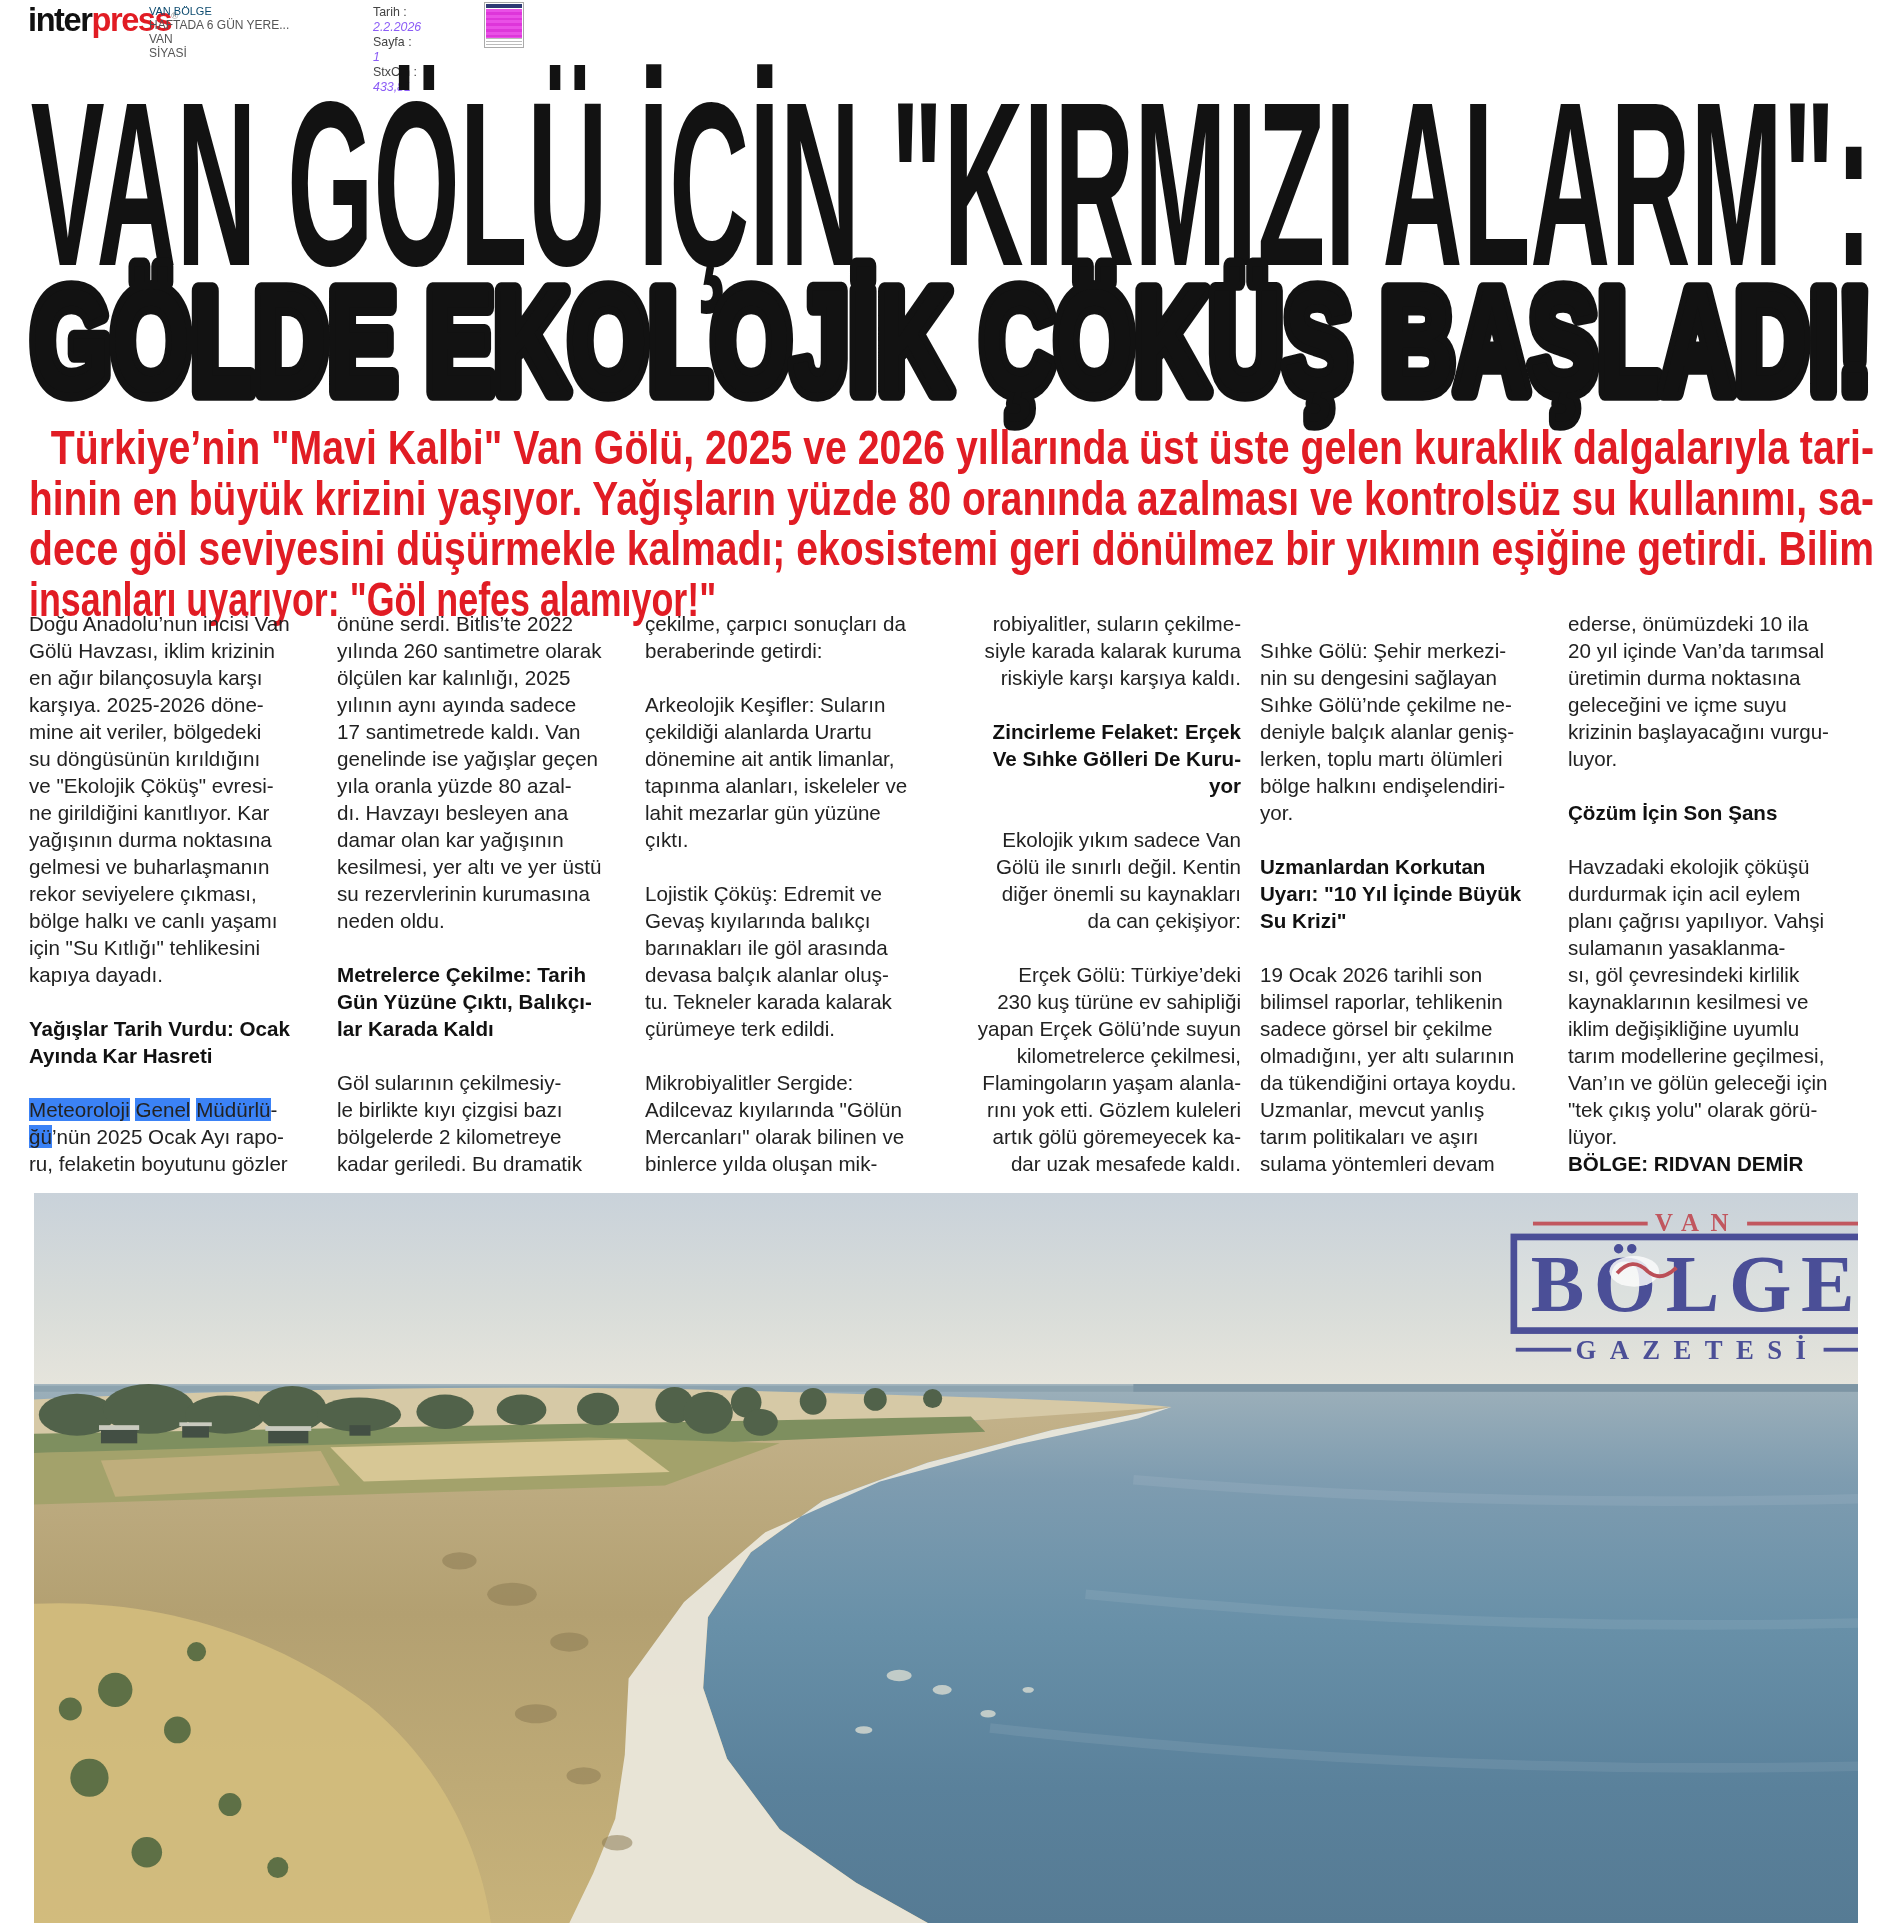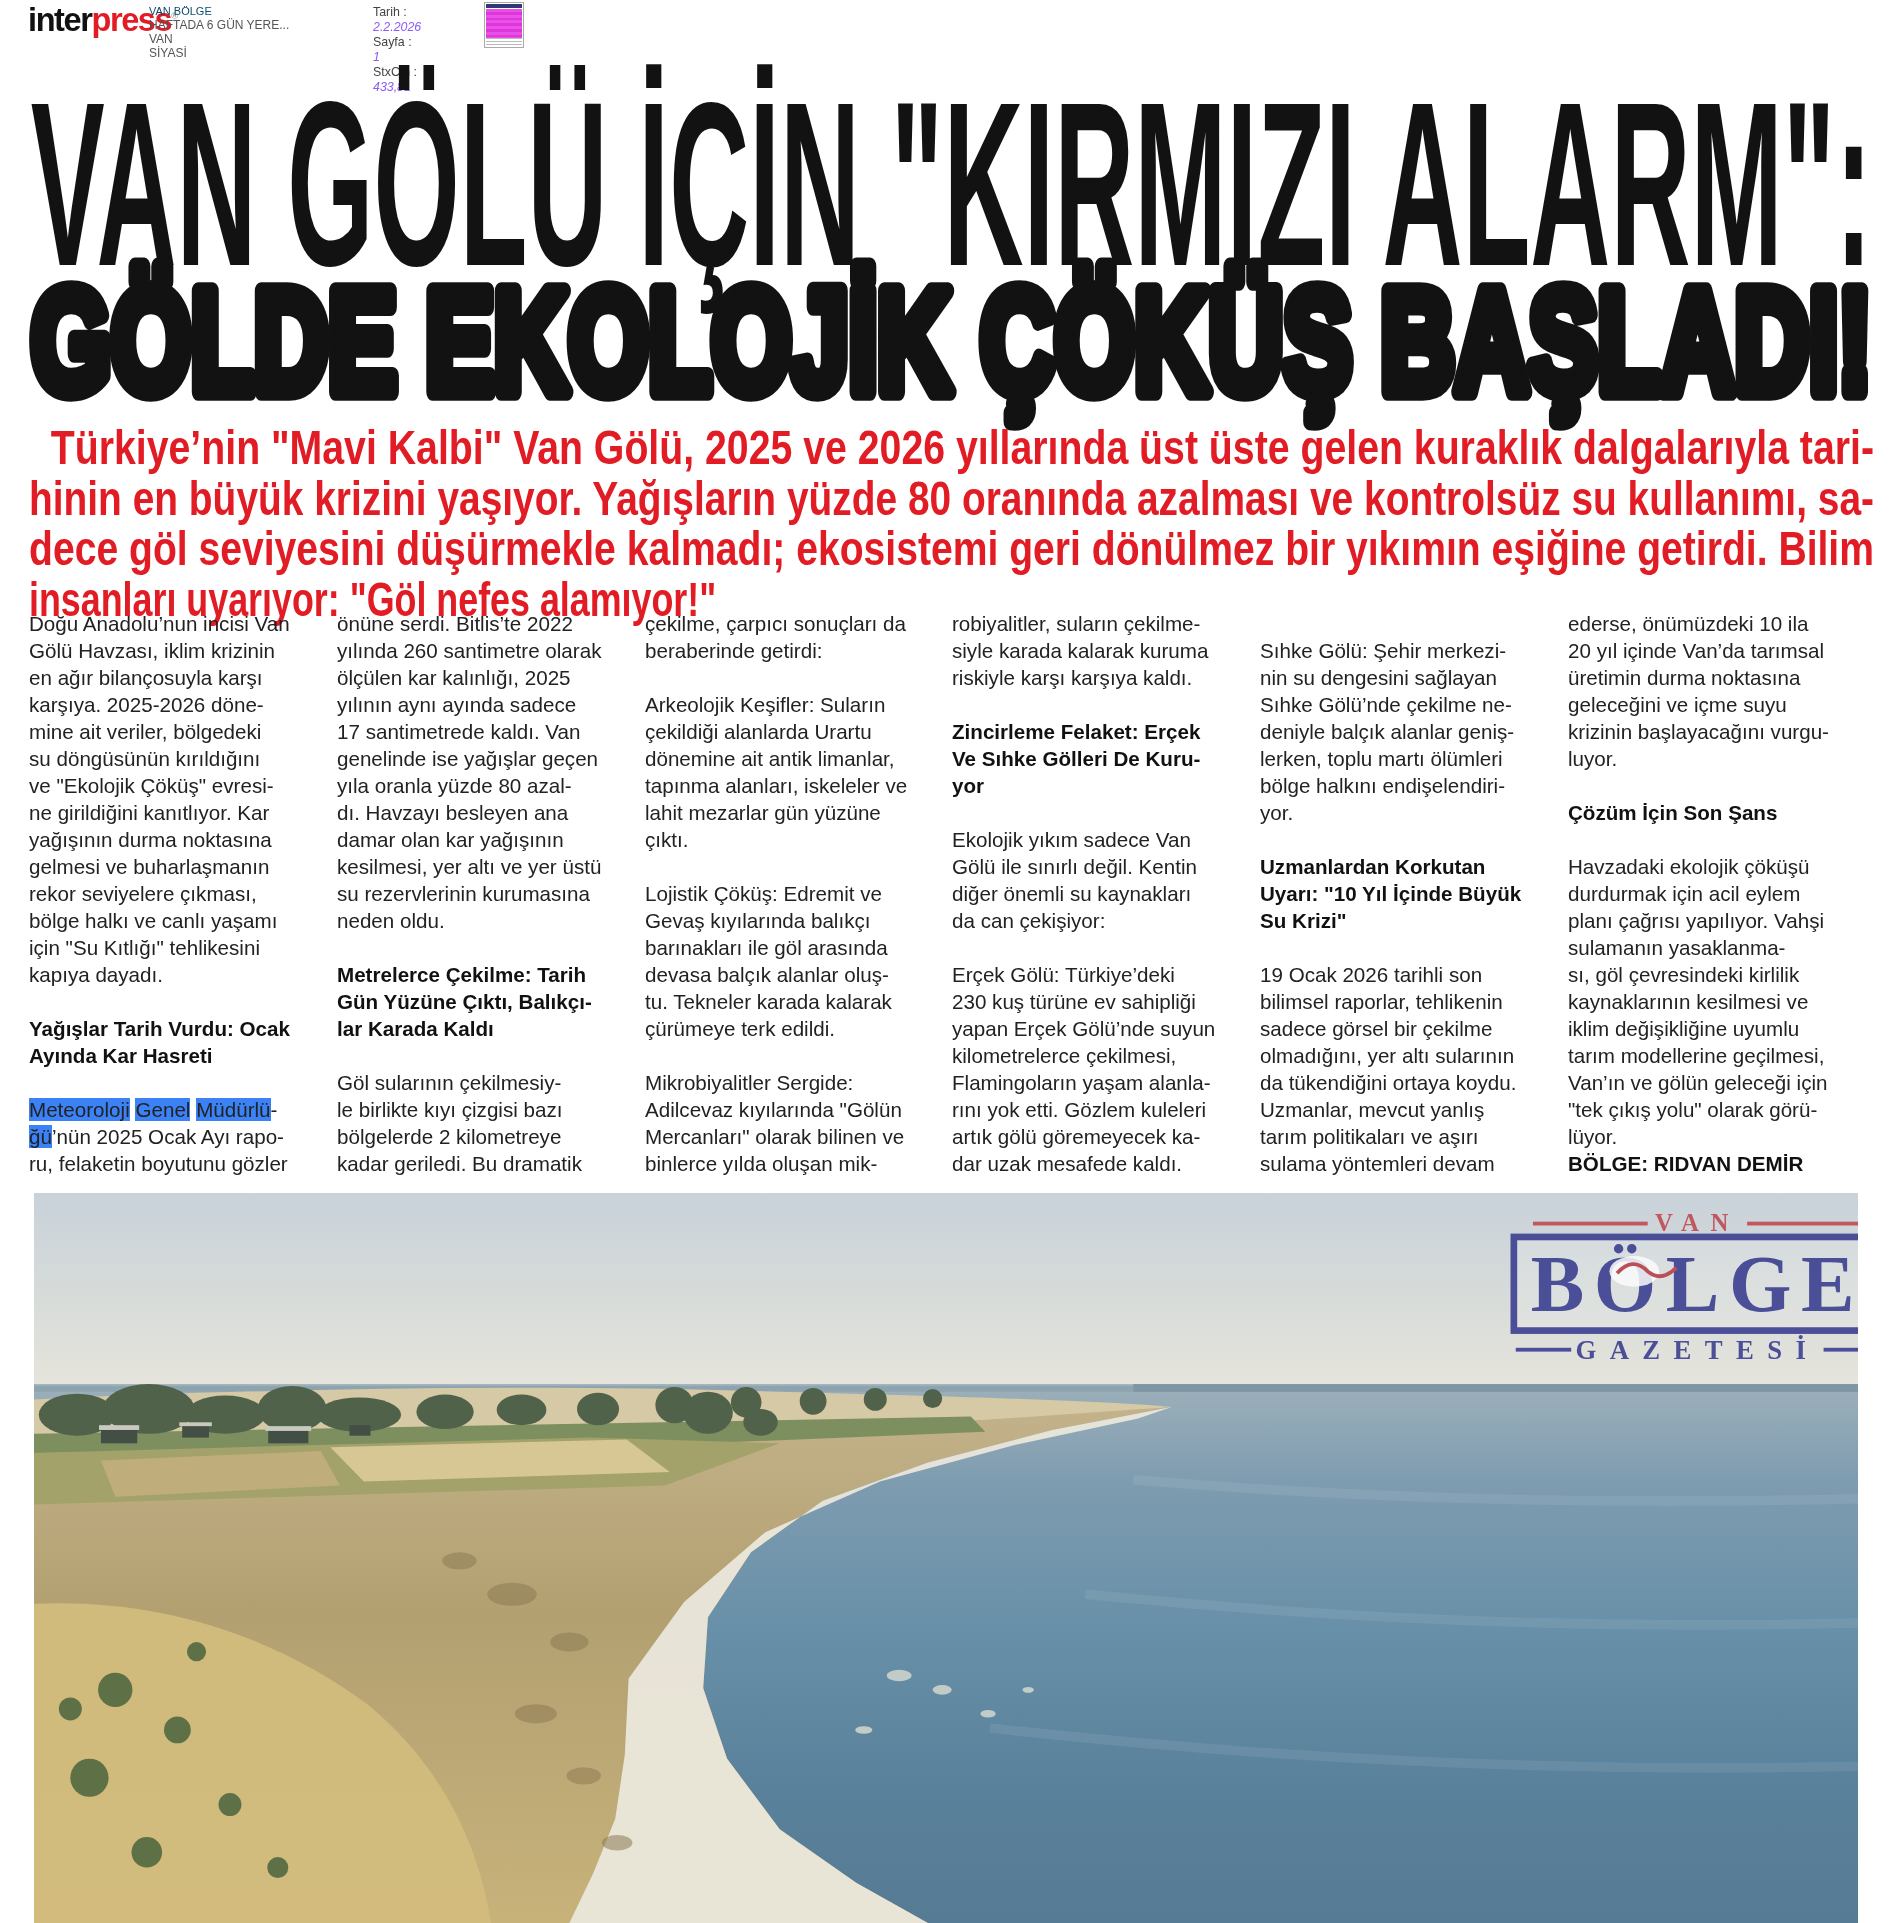--- a/index.html
+++ b/index.html
@@ -151,21 +151,21 @@
 Gevaş kıyılarında balıkçı
 barınakları ile göl arasında
 devasa balçık alanlar oluş-
 tu. Tekneler karada kalarak
 çürümeye terk edildi.</div>
         <div class="blk p">Mikrobiyalitler Sergide:
 Adilcevaz kıyılarında "Gölün
 Mercanları" olarak bilinen ve
 binlerce yılda oluşan mik-</div>
       </div>
-    <div class="col" style="left:923px;">
+    <div class="col" style="left:923px;text-align:right;">
         <div class="blk p">robiyalitler, suların çekilme-
 siyle karada kalarak kuruma
 riskiyle karşı karşıya kaldı.</div>
         <div class="blk h">Zincirleme Felaket: Erçek
 Ve Sıhke Gölleri De Kuru-
 yor</div>
         <div class="blk p">Ekolojik yıkım sadece Van
 Gölü ile sınırlı değil. Kentin
 diğer önemli su kaynakları
 da can çekişiyor:</div>

